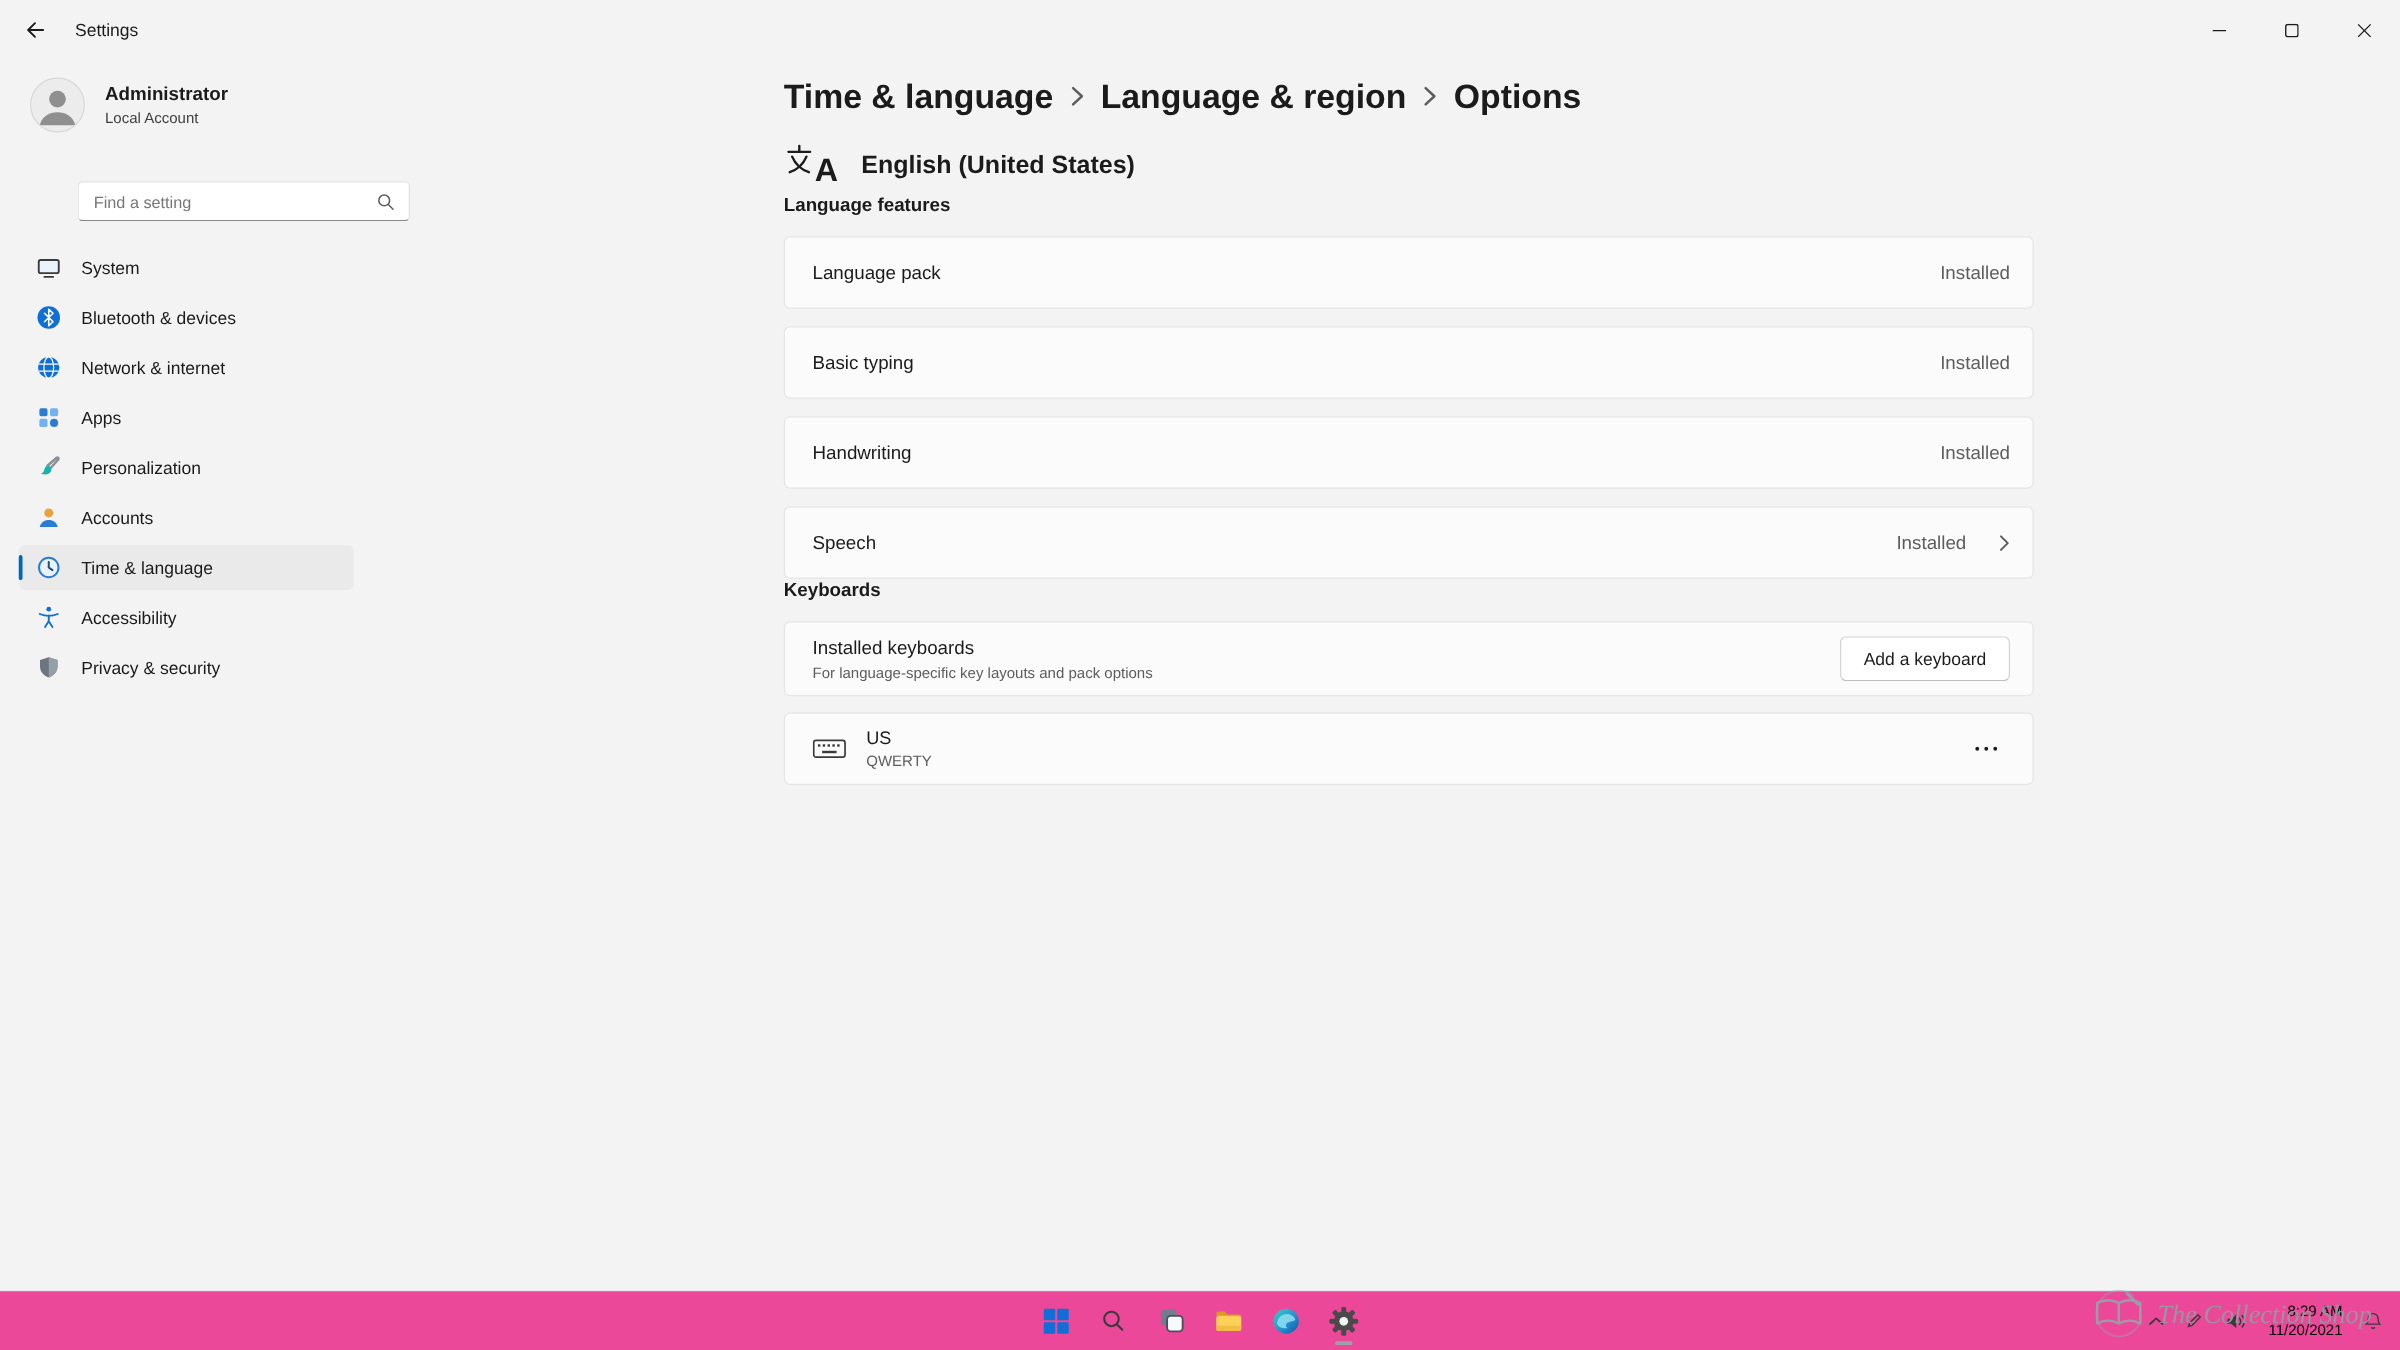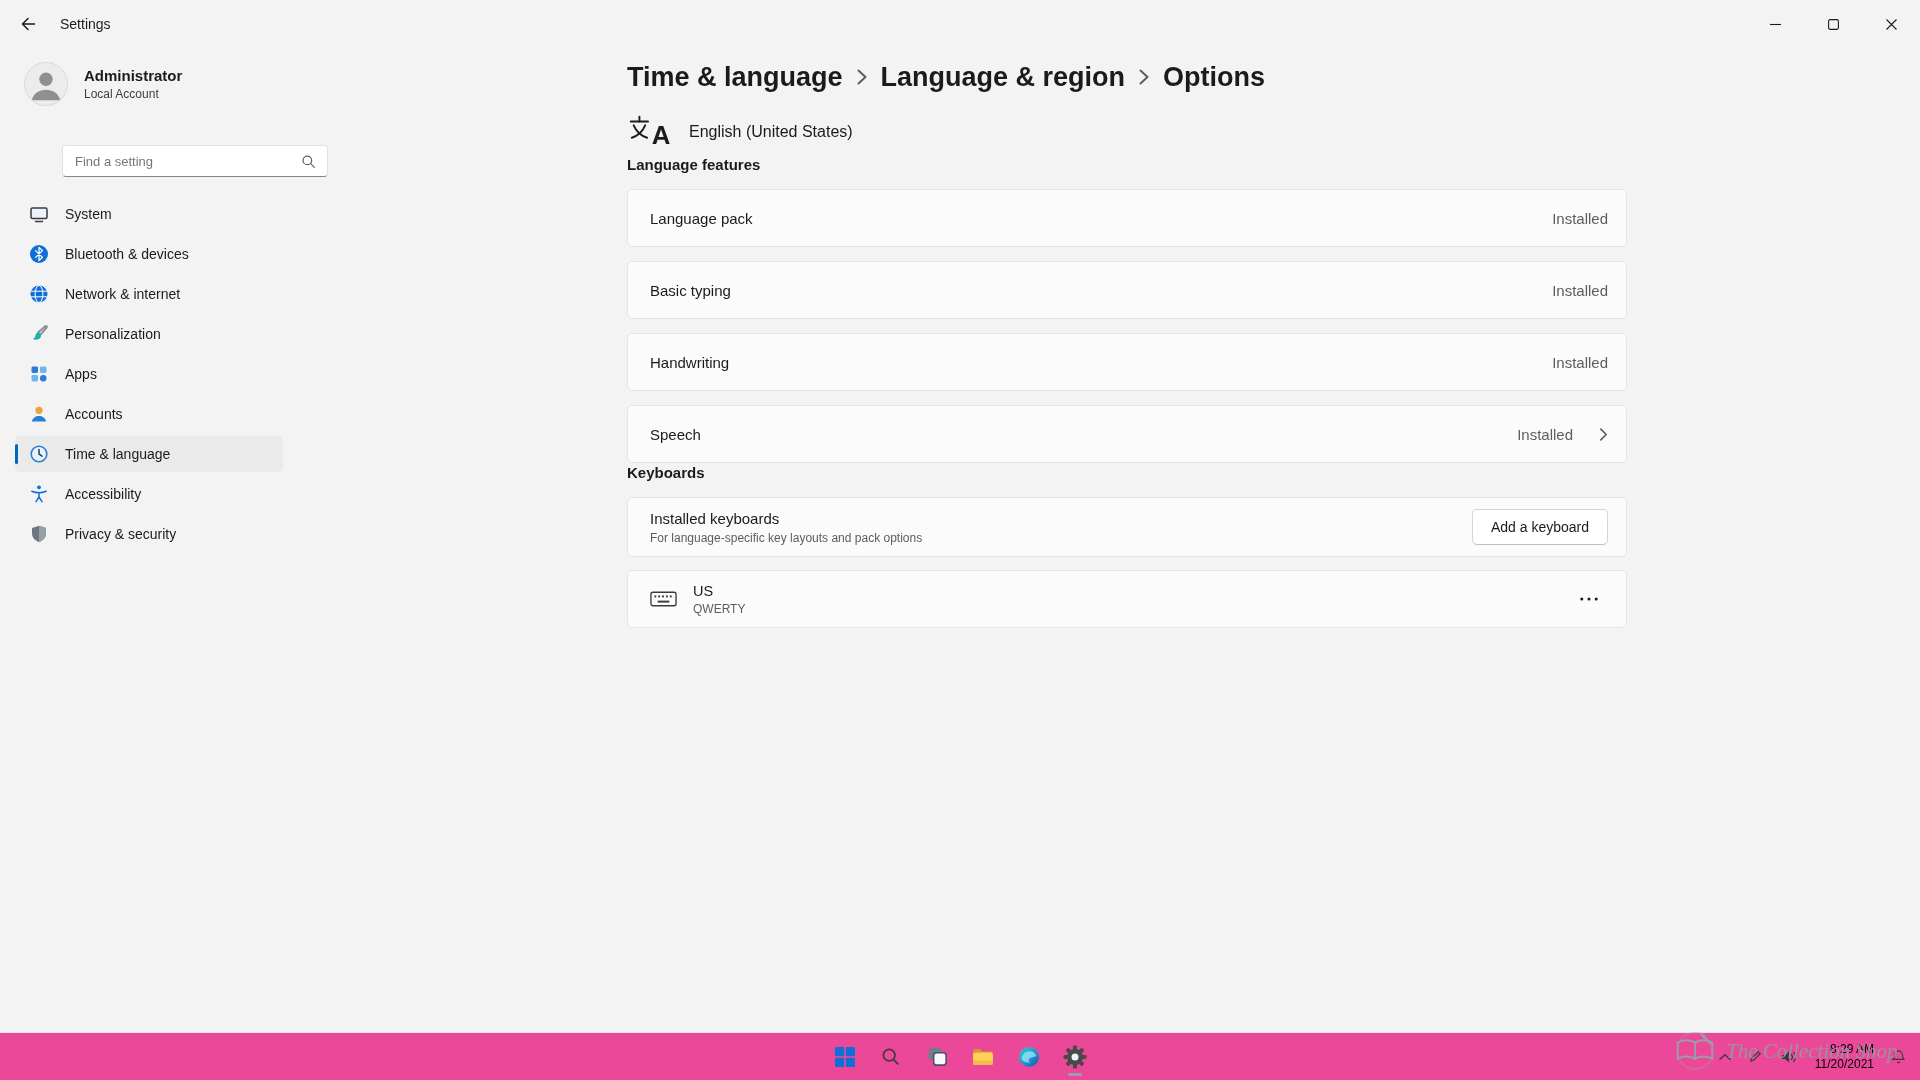--- a/index.html
+++ b/index.html
@@ -42,21 +42,21 @@
   .accent-pill { position:absolute; left:0; top:8px; width:3px; height:20px; border-radius:2px; background:#0067c0; }
   .nav-icon { width:20px; height:20px; flex:0 0 20px; }
 
   
   .content { position:absolute; left:627px; top:48px; width:1000px; }
   .breadcrumb { margin-top:10px; height:38px; display:flex; align-items:center; gap:13px;
                 font-size:27px; font-weight:600; }
   .bc-link { color:#1b1b1b; }
   .bc-current { font-weight:700; }
   .lang-row { margin-top:13px; height:46px; display:flex; align-items:center; gap:18px; }
-  .lang-row h1 { font-size:16px; font-weight:400; margin:0; }
+  .lang-row h1 { font-size:20px; font-weight:700; margin:0; }
   h2.section { font-size:15px; font-weight:600; margin:0; height:20px; line-height:20px; }
   .sec-1 { margin-top:52px; }
   .sec-2 { margin-top:37px; }
 
   .card { height:58px; margin-top:14px; background:#fbfbfb; border:1px solid #e5e5e5; border-radius:5px;
           display:flex; align-items:center; padding:0 18px 0 22px; }
   .card-label { font-size:15px; }
   .card-status { margin-left:auto; color:#5d5d5d; font-size:15px; }
   .chev { margin-left:26px; }
 
@@ -180,36 +180,36 @@
                 <ellipse cx="10" cy="10" rx="3.9" ry="8.5"></ellipse>
                 <path d="M2 7.2h16M2 12.8h16"></path>
               </g>
             </svg>
         </span>
         <span class="nav-label">Network &amp; internet</span>
       </div>
       <div class="nav-item">
         <span class="nav-icon">
           <svg viewBox="0 0 20 20">
-              <path d="M11.2 10.8l6.4-7.2c.8-.9-.4-2.1-1.3-1.4L9 8.6" stroke="#8a9096" stroke-width="2" fill="none" stroke-linecap="round"></path>
-              <path d="M9.8 8.3c-2.2.4-3 1.6-3.3 3.2-.3 1.5-1 2.6-2.8 3.3 2.8 1.5 6.8 1 8-1.6.8-1.7.3-3.6-1.9-4.9z" fill="#18b3ab"></path>
-            </svg>
-        </span>
-        <span class="nav-label">Personalization</span>
-      </div>
-      <div class="nav-item">
-        <span class="nav-icon">
-          <svg viewBox="0 0 20 20">
               <rect x="2.5" y="2.5" width="6.5" height="6.5" rx="1.4" fill="#2b7cd3"></rect>
               <rect x="11" y="2.5" width="6.5" height="6.5" rx="1.4" fill="#73b2f0"></rect>
               <rect x="2.5" y="11" width="6.5" height="6.5" rx="1.4" fill="#73b2f0"></rect>
               <rect x="11" y="11" width="6.5" height="6.5" rx="3.2" fill="#2b7cd3"></rect>
             </svg>
         </span>
         <span class="nav-label">Apps</span>
+      </div>
+      <div class="nav-item">
+        <span class="nav-icon">
+          <svg viewBox="0 0 20 20">
+              <path d="M11.2 10.8l6.4-7.2c.8-.9-.4-2.1-1.3-1.4L9 8.6" stroke="#8a9096" stroke-width="2" fill="none" stroke-linecap="round"></path>
+              <path d="M9.8 8.3c-2.2.4-3 1.6-3.3 3.2-.3 1.5-1 2.6-2.8 3.3 2.8 1.5 6.8 1 8-1.6.8-1.7.3-3.6-1.9-4.9z" fill="#18b3ab"></path>
+            </svg>
+        </span>
+        <span class="nav-label">Personalization</span>
       </div>
       <div class="nav-item">
         <span class="nav-icon">
           <svg viewBox="0 0 20 20">
               <circle cx="10" cy="6.3" r="3.6" fill="#e8a33d"></circle>
               <path d="M2.8 17.5c.9-3.8 3.7-5.6 7.2-5.6s6.3 1.8 7.2 5.6z" fill="#2b7cd3"></path>
             </svg>
         </span>
         <span class="nav-label">Accounts</span>
       </div>

